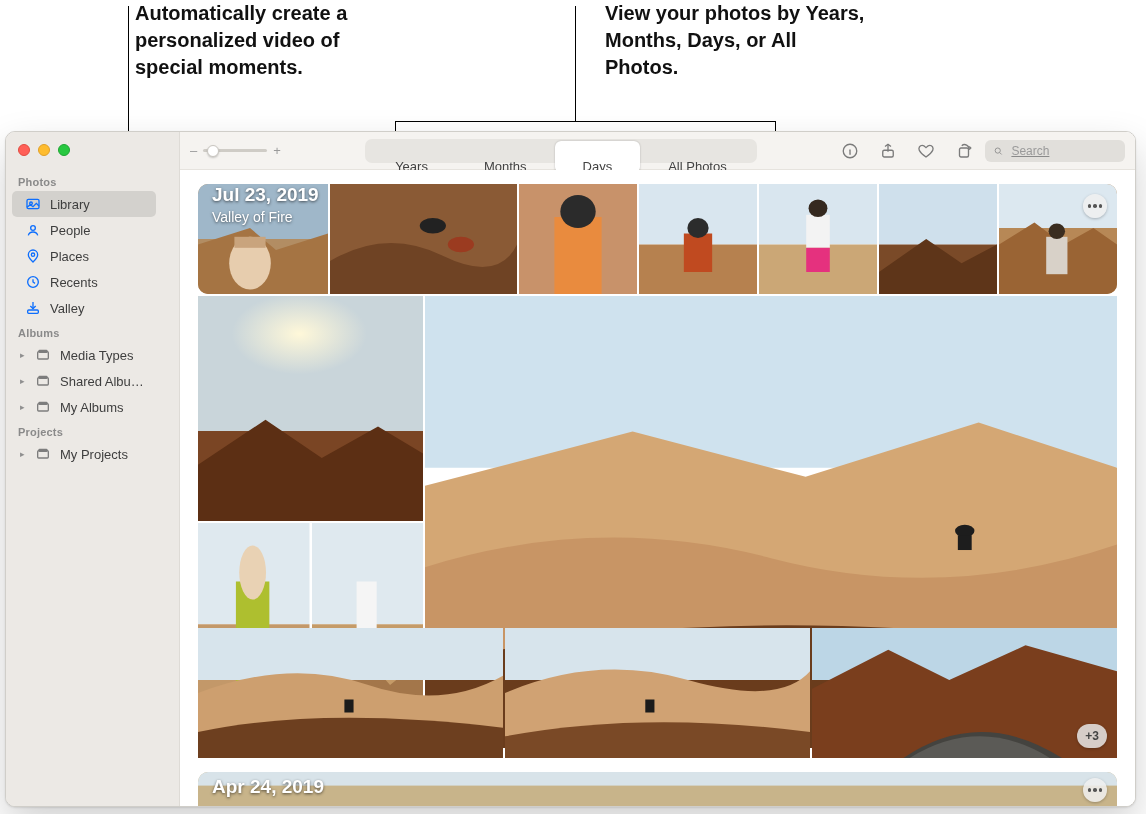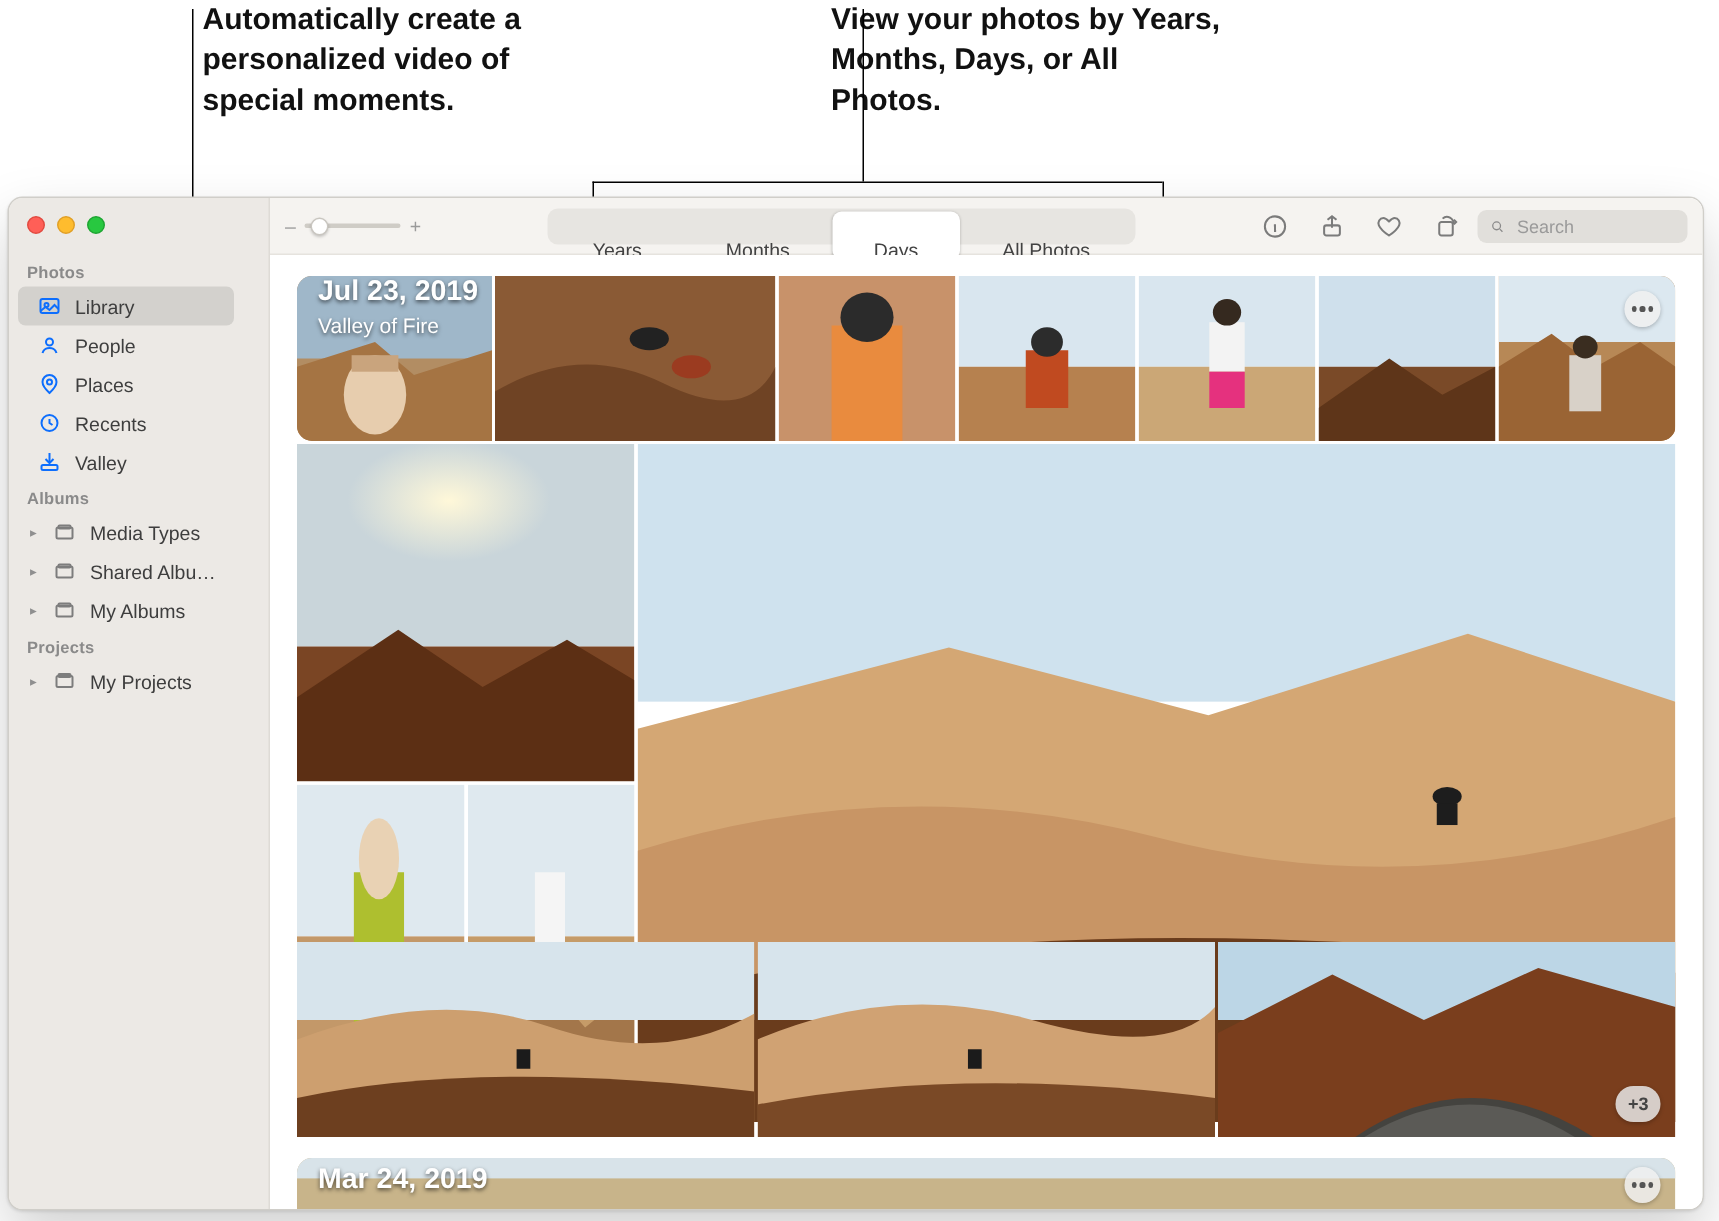--- a/index.html
+++ b/index.html
@@ -168,20 +168,21 @@
   .toolbar-icons svg { width:18px; height:18px; }
   .search {
     display:flex; align-items:center;
     background:var(--search-bg);
     border-radius:6px;
     height:22px;
     padding:0 8px;
     color:#8a8a8a;
     width:140px;
     gap:6px;
+    text-decoration:underline;
   }
   .search svg { width:12px; height:12px; }
   .search input {
     border:none; background:transparent; outline:none;
     font-size:12px; color:#444; width:100%;
   }
   .search input::placeholder { color:#9a9a9a; }
 
   
   .content {
@@ -256,21 +257,21 @@
   }
   .day2strip .tile { height:100%; }
   .day2strip .more-btn { top:6px; right:10px;}
   .day2strip .day-title { top:4px; }
 
 </style>
 </head>
 <body>
 
 <div class="annotation" style="left:135px; top:0; width:260px;">Automatically create a personalized video of special moments.</div>
-<div class="annotation" style="left:554px; top:0; width:260px;">View your photos by Years, Months, Days, or All Photos.</div>
+<div class="annotation" style="left:605px; top:0; width:260px;">View your photos by Years, Months, Days, or All Photos.</div>
 
 <div class="ann-line" style="left:128px; top:6px; width:1px; height:370px;"></div>
 <div class="ann-line" style="left:575px; top:6px; width:1px; height:115px;"></div>
 <div class="ann-line" style="left:395px; top:121px; width:380px; height:1px;"></div>
 <div class="ann-line" style="left:395px; top:121px; width:1px; height:15px;"></div>
 <div class="ann-line" style="left:775px; top:121px; width:1px; height:15px;"></div>
 
 <div class="window">
 
   <div class="sidebar">
@@ -585,21 +586,21 @@
       </div>
 
       <div class="day2strip">
         <div class="tile">
           <svg viewBox="0 0 100 10" preserveAspectRatio="none">
               <rect width="100" height="10" fill="#c8b48a"></rect>
               <rect width="100" height="4" fill="#d8e3e9"></rect>
             </svg>
         </div>
         <div class="day-title">
-          <div class="date">Mar 24, 2019</div>
+          <div class="date">Apr 24, 2019</div>
         </div>
         <div class="more-btn">
           <span></span>
             <span></span>
             <span></span>
         </div>
       </div>
 
     </div>
   </div>

